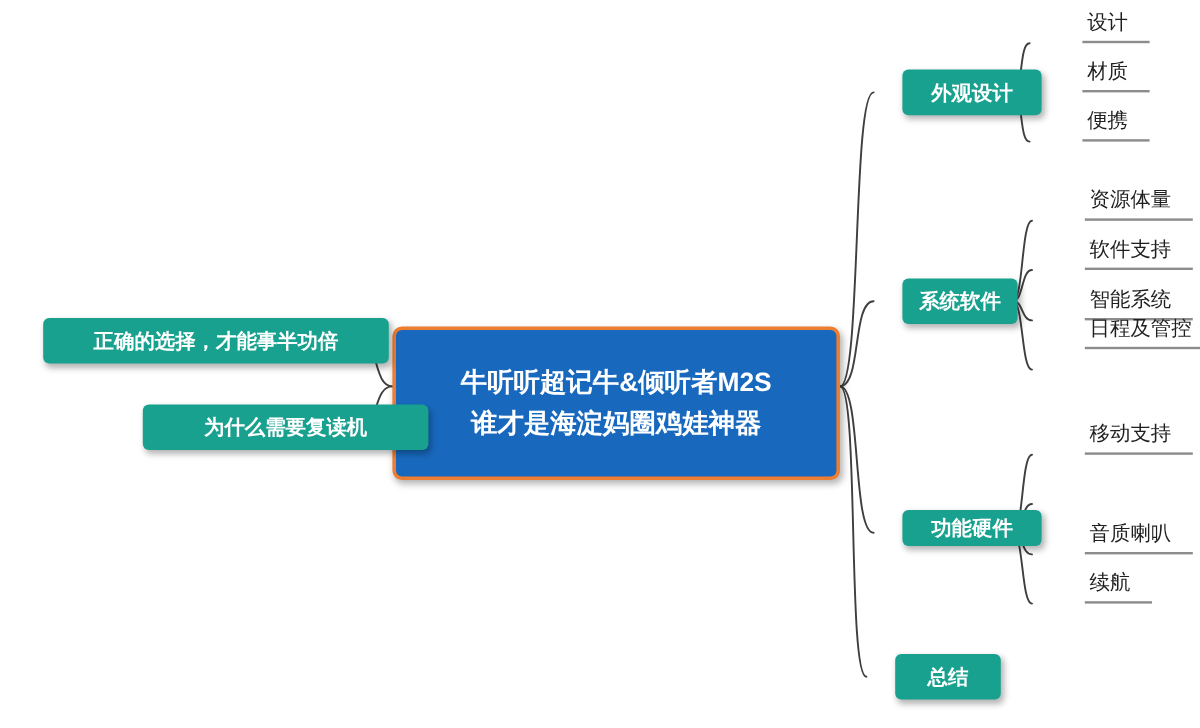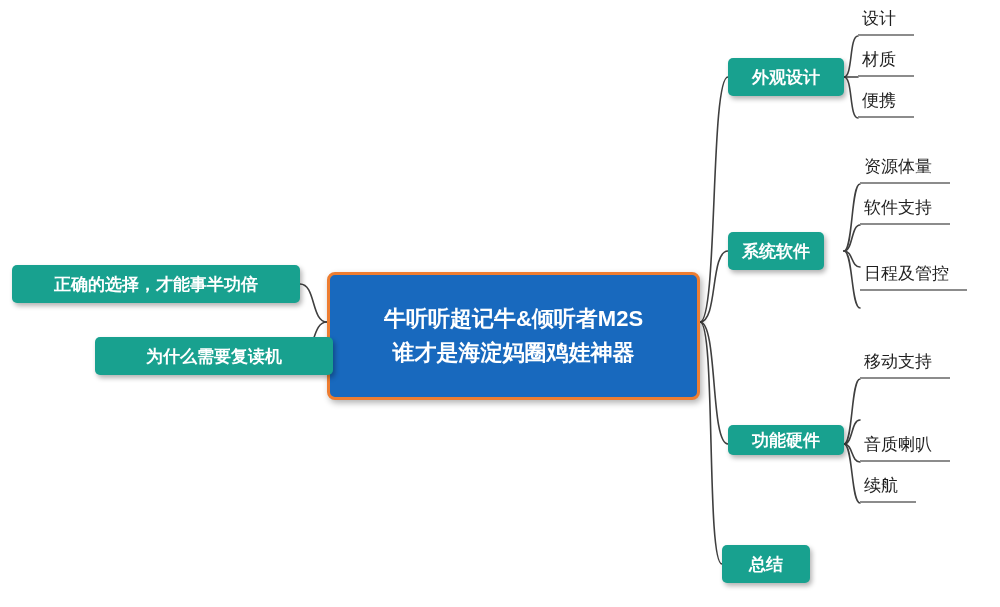--- a/index.html
+++ b/index.html
@@ -13,31 +13,32 @@
   }
   *{box-sizing:border-box;}
   body{margin:0;background:#fff;font-family:"Liberation Sans",sans-serif;}
   .canvas{position:relative;width:1000px;height:607px;background:#ffffff;overflow:hidden;}
   .links{position:absolute;left:0;top:0;width:1000px;height:607px;}
   .node{position:absolute;display:flex;align-items:center;justify-content:center;text-align:center;}
   .branch{
     background:var(--branch-fill);color:var(--node-text);
     font-weight:bold;font-size:17px;border-radius:5px;
     box-shadow:2px 3px 5px rgba(0,0,0,0.30);
+    margin-left:24px;
   }
   .center{
     background:var(--center-fill);border:3px solid var(--center-border);
     color:var(--node-text);font-weight:bold;font-size:22px;border-radius:8px;
     flex-direction:column;line-height:34px;
     box-shadow:2px 3px 6px rgba(0,0,0,0.30);
   }
   .leaf{
     position:absolute;font-size:17px;line-height:20px;color:var(--leaf-text);
     border-bottom:2px solid var(--leaf-underline);
-    padding:2px 18px 5px 4px;white-space:nowrap;
+    padding:2px 18px 5px 4px;white-space:nowrap;margin-left:44px;
   }
 </style>
 </head>
 <body>
 
 <div class="canvas">
 
   <svg class="links" viewBox="0 0 1000 607" xmlns="http://www.w3.org/2000/svg">
     <g fill="none" stroke="#3F3F3F" stroke-width="1.6" stroke-linecap="round">
 
@@ -89,19 +90,20 @@
   <div class="node branch" style="left:722px;top:545px;width:88px;height:38px">
     <span>总结</span>
   </div>
 
   <div class="leaf" style="left:858px;top:7px">设计</div>
   <div class="leaf" style="left:858px;top:48px">材质</div>
   <div class="leaf" style="left:858px;top:89px">便携</div>
 
   <div class="leaf" style="left:860px;top:196px">软件支持</div>
   <div class="leaf" style="left:860px;top:155px">资源体量</div>
+  <div class="leaf" style="left:860px;top:238px">智能系统</div>
   <div class="leaf" style="left:860px;top:262px">日程及管控</div>
 
   <div class="leaf" style="left:860px;top:350px">移动支持</div>
   <div class="leaf" style="left:860px;top:433px">音质喇叭</div>
   <div class="leaf" style="left:860px;top:474px">续航</div>
 
 </div>
 
 </body></html>

